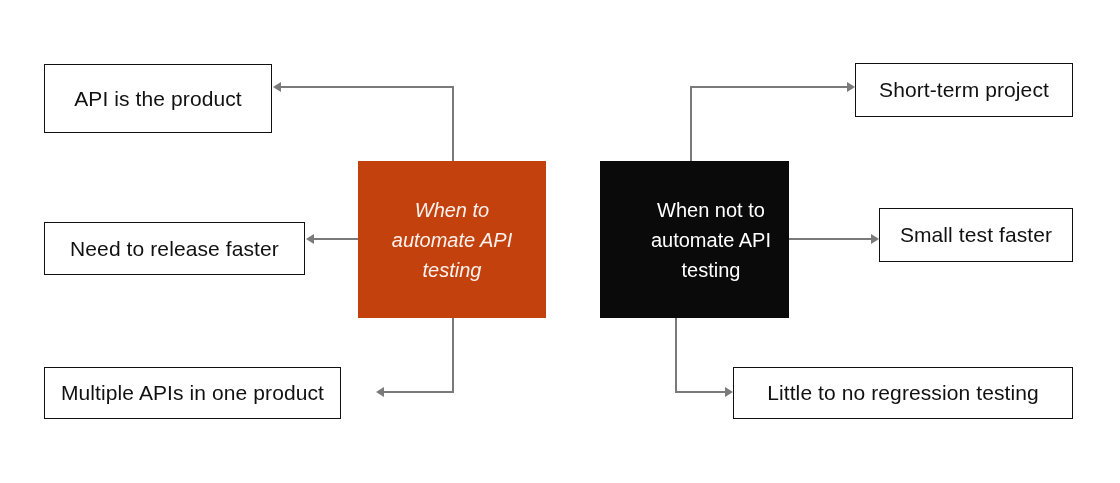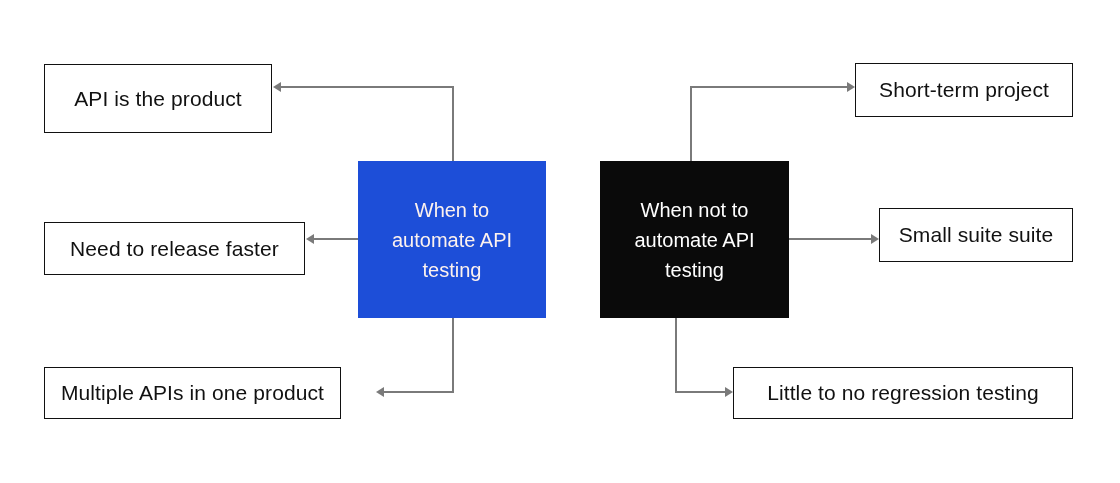--- a/index.html
+++ b/index.html
@@ -33,22 +33,23 @@
     line-height: 26px;
     letter-spacing: 0.1px;
     padding: 0 14px;
   }
   .node-center {
     font-size: 20px;
     line-height: 30px;
     padding: 0 18px;
   }
   .node-coral {
-    background: #1d4ed8;
+    background: #c2410c;
     color: #fdf2ee;
+    font-style: italic;
   }
   .node-black {
     background: #0a0a0a;
     color: #ffffff;
   }
   .conn {
     position: absolute;
     background: #7a7a7a;
   }
   .conn-h { height: 2px; }
@@ -109,33 +110,33 @@
   </div>
 
   <div class="node node-center node-coral" style="left:358px; top:161px; width:188px; height:157px;">
     <div>
       <div>When to</div>
       <div>automate API</div>
       <div>testing</div>
     </div>
   </div>
 
-  <div class="node node-center node-black" style="left:600px; top:161px; width:189px; height:157px;">
+  <div class="node node-center node-black" style="left:600px; top:161px; width:189px; height:157px;justify-content:flex-end;">
     <div>
       <div>When not to</div>
       <div>automate API</div>
       <div>testing</div>
     </div>
   </div>
 
   <div class="node node-white" style="left:855px; top:63px; width:218px; height:54px;">
     <span>Short-term project</span>
   </div>
 
   <div class="node node-white" style="left:879px; top:208px; width:194px; height:54px;">
-    <span>Small suite suite</span>
+    <span>Small test faster</span>
   </div>
 
   <div class="node node-white" style="left:733px; top:367px; width:340px; height:52px;justify-content:center;">
     <span>Little to no regression testing</span>
   </div>
 
 </div>
 
 </body></html>

